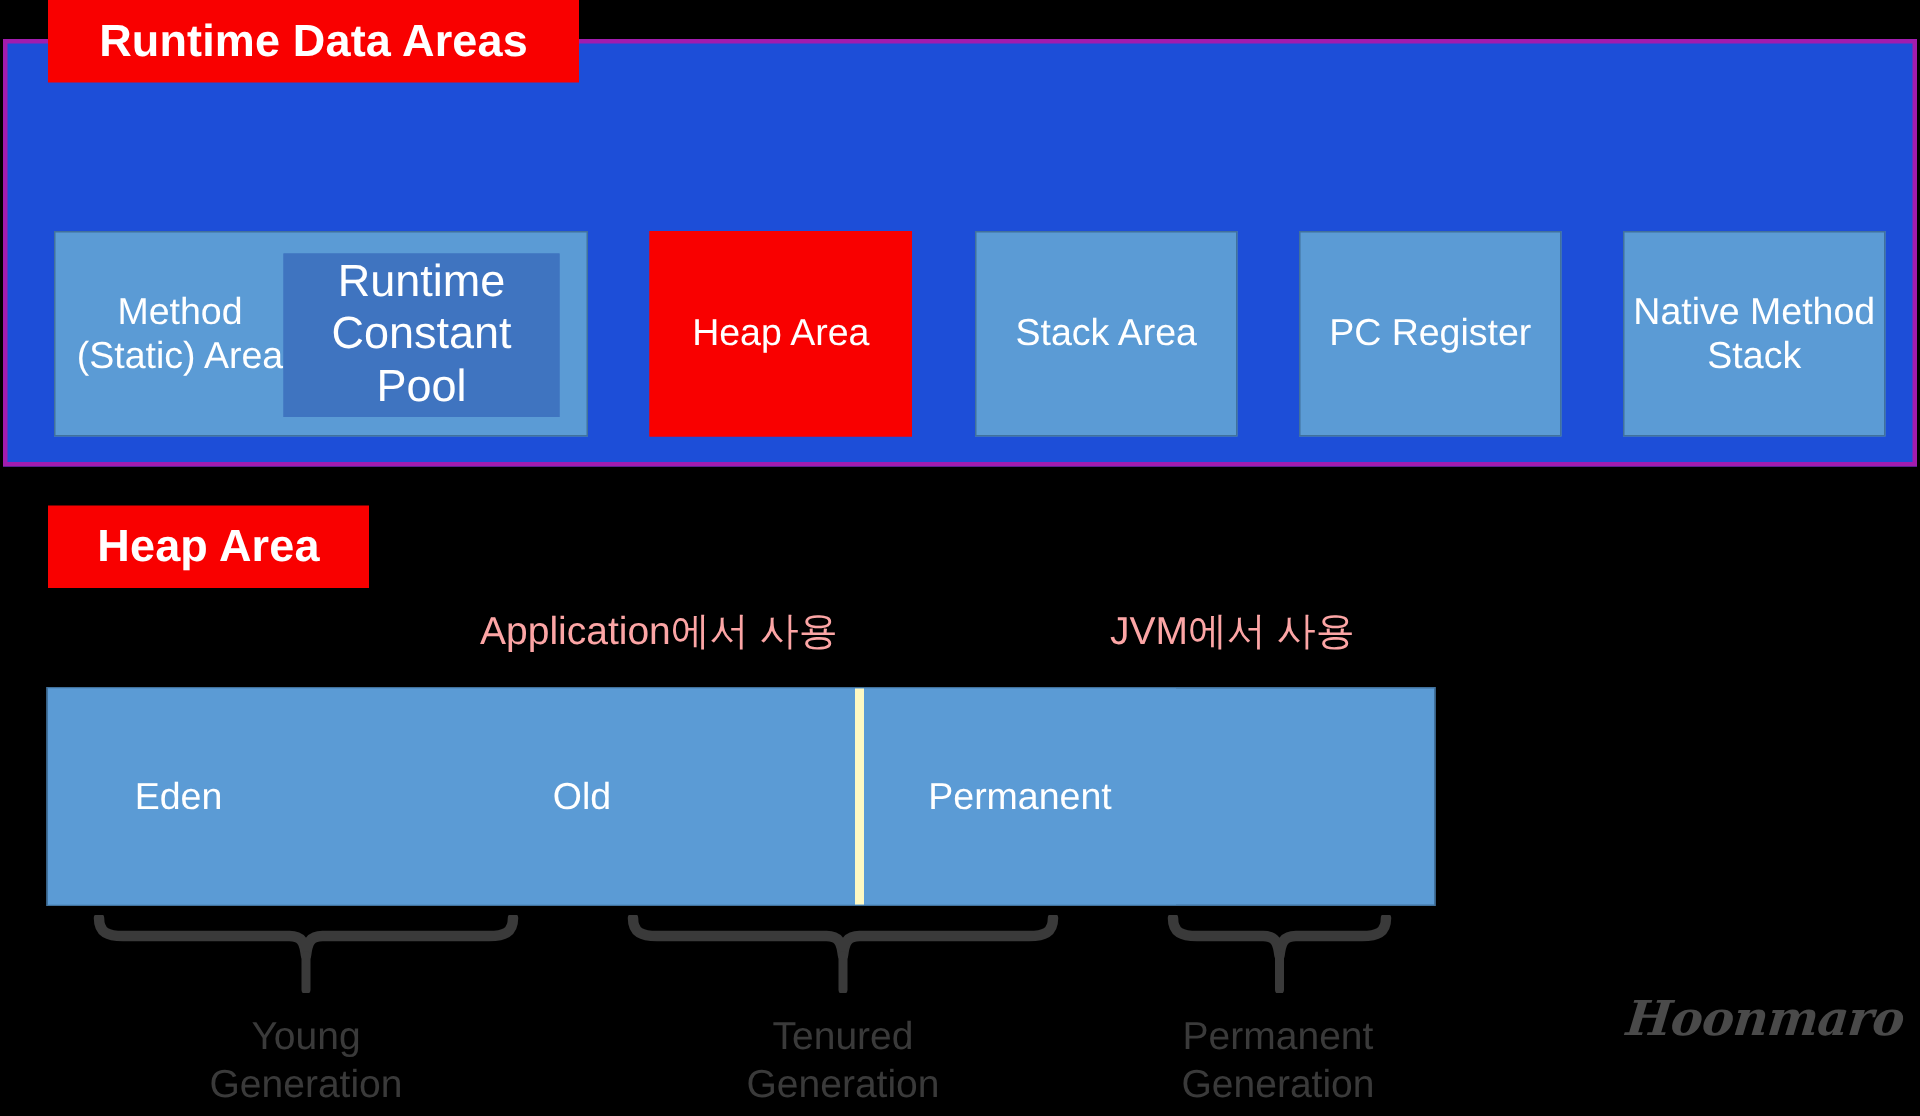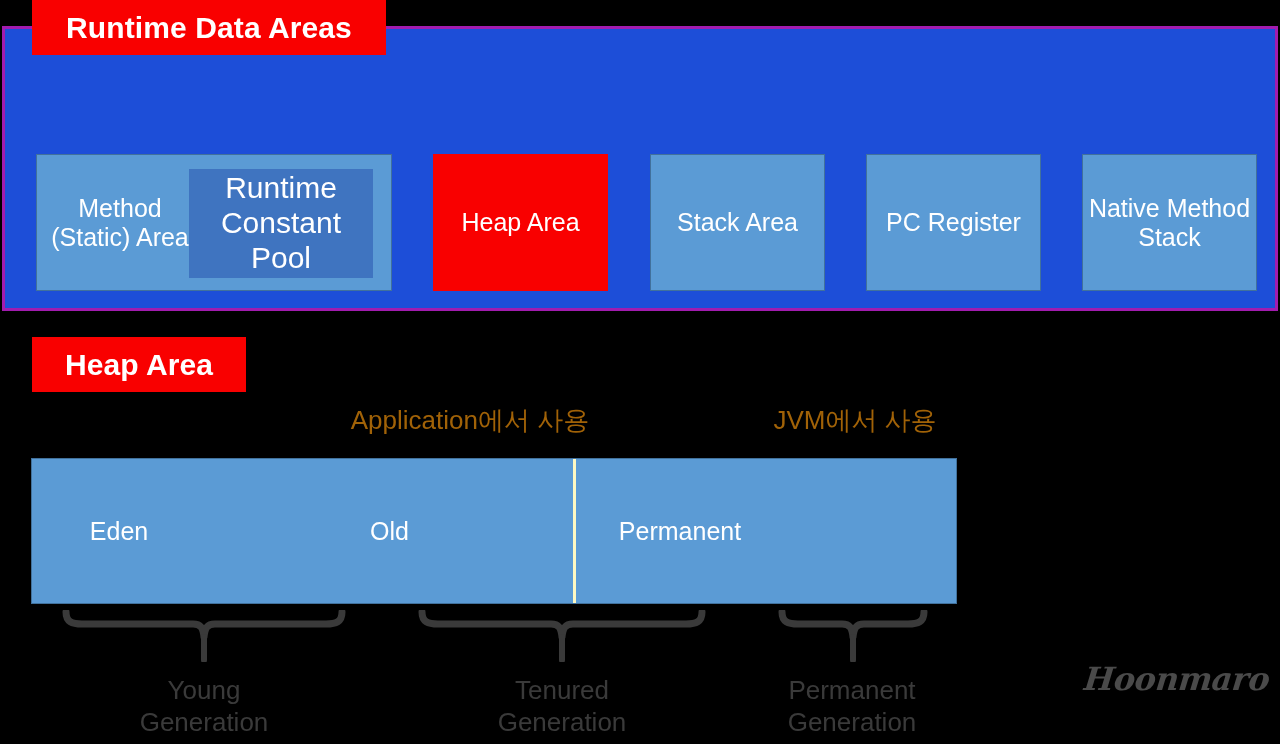--- a/index.html
+++ b/index.html
@@ -120,28 +120,27 @@
     justify-content: center;
     text-align: center;
     font-size: 25px;
     box-sizing: border-box;
   }
   #eden-cell      { width: 174px; }
   #survivor-stack { width: 172px; display: flex; flex-direction: column;
                     border-left: 1px solid #41719c; border-right: 1px solid #41719c; }
   #survivor0-cell { flex: 1; border-bottom: 1px solid #41719c; }
   #survivor1-cell { flex: 1; }
-  #old-cell       { width: 370px; border-right: 3px solid #fef9c3; }
+  #old-cell       { width: 370px; border-right: 6px solid #fef9c3; }
   #perm-cell      { width: 208px; }
 
   
   .grey-caption {
-    color: #a16207;
+    color: #fca5a5;
     font-size: 26px;
-    text-align: center;
     line-height: 1.2;
     white-space: pre-line;
   }
   #caption-application { left: 320px; top: 405px; width: 300px; }
   #caption-jvm         { left: 740px; top: 405px; width: 230px; }
 
   .gen-caption {
     color: #3a3a3a;
     font-size: 26px;
     text-align: center;

